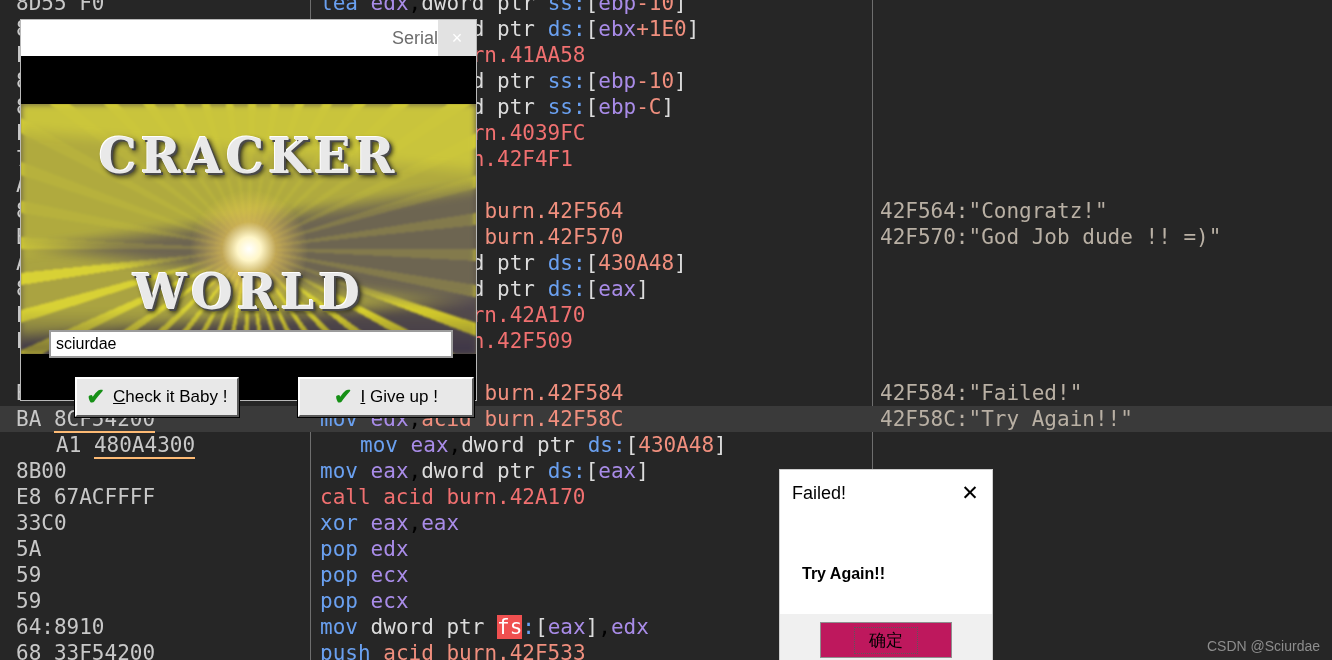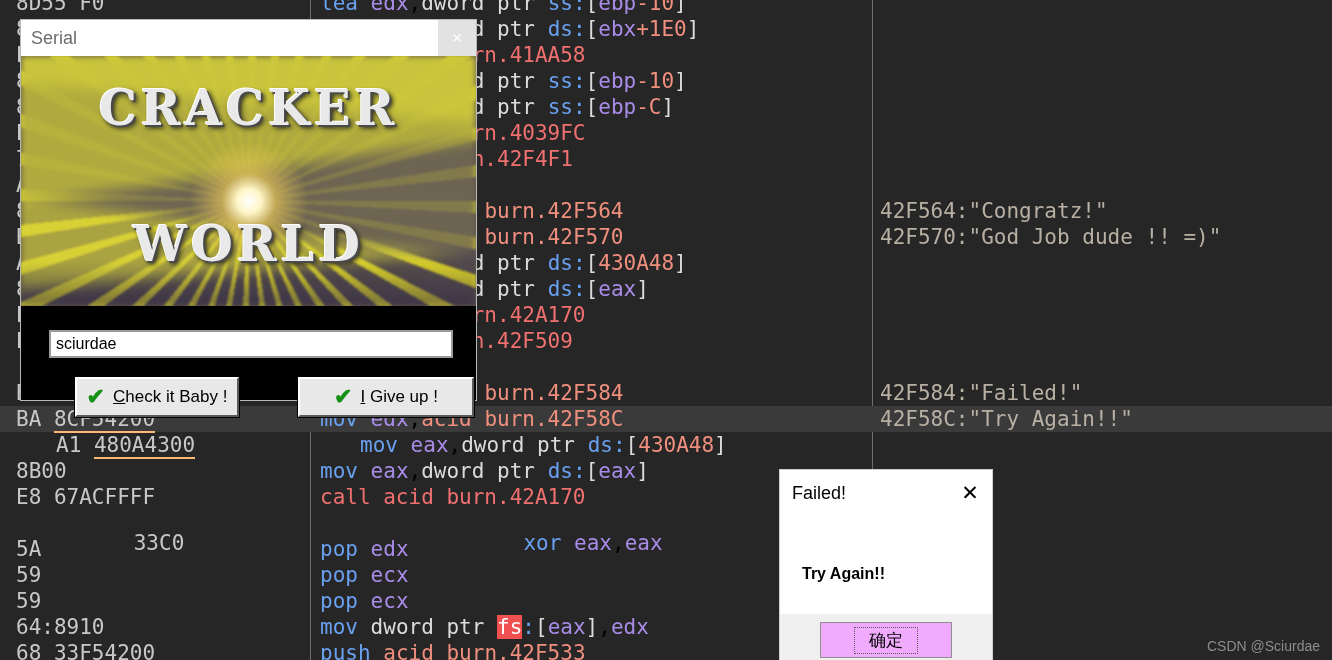--- a/index.html
+++ b/index.html
@@ -35,28 +35,28 @@
   .ul{border-bottom:2px solid #fdba74;}
 
   .wm{position:absolute;right:12px;bottom:6px;color:#8d8d8d;font-size:14px;
       font-family:"Liberation Sans",sans-serif;}
 
   
   #serial{position:absolute;left:21px;top:20px;width:455px;height:380px;
           background:#000;box-shadow:0 0 0 1px #b9b9b9;}
   #serial-title{height:36px;background:#ffffff;display:flex;align-items:center;}
   #serial-title .t{flex:1;padding-left:10px;color:#6d6d6d;font-size:18px;
-                   font-family:"Liberation Sans",sans-serif;}
+                   font-family:"Liberation Sans",sans-serif;text-align:right;}
   #serial-close{width:38px;height:36px;background:#e2e2e2;color:#ffffff;
                 display:flex;align-items:center;justify-content:center;font-size:18px;
                 font-family:"Liberation Sans",sans-serif;}
 
   
   #banner{position:relative;height:250px;overflow:hidden;
-          background:#6b6344;}
+          background:#6b6344;margin-top:48px;}
   #banner .rays{position:absolute;inset:0;
      background:
        repeating-conic-gradient(from 0deg at 50% 58%,
          rgba(226,216,40,.95) 0deg 3deg, rgba(70,60,80,.55) 3deg 9deg);
      filter:blur(1px);}
   #banner .horiz{position:absolute;inset:0;
      background:
        linear-gradient(0deg, rgba(40,34,70,.55) 0%, rgba(40,34,70,0) 18%),
        linear-gradient(185deg, rgba(210,205,60,.75) 20%, rgba(0,0,0,0) 26%),
        linear-gradient(172deg, rgba(205,200,55,.70) 44%, rgba(0,0,0,0) 50%),
@@ -95,21 +95,21 @@
   #failbox .hdr{height:46px;display:flex;align-items:center;}
   #failbox .hdr .t{flex:1;padding-left:12px;font-size:18px;color:#000;
      font-family:"Liberation Sans",sans-serif;}
   #failbox .hdr .x{width:44px;text-align:center;font-size:21px;color:#000;
      font-family:"Liberation Sans",sans-serif;}
   #failbox .body{height:98px;position:relative;}
   #failbox .msg{position:absolute;left:22px;top:36px;font-size:16px;font-weight:bold;
      color:#000;font-family:"Liberation Sans",sans-serif;margin-top:13px;}
   #failbox .footer{height:46px;background:#f0f0f0;display:flex;align-items:flex-start;
      justify-content:center;padding-top:8px;}
-  #failbox .okbtn{width:130px;height:34px;background:#f0abfc;border:1px solid #8f8f8f;
+  #failbox .okbtn{width:130px;height:34px;background:#be185d;border:1px solid #8f8f8f;
      display:flex;align-items:center;justify-content:center;font-size:17px;color:#000;
      font-family:"Liberation Sans",sans-serif;}
   #failbox .okbtn span{border:1px dotted #5a5a5a;padding:1px 14px;}
 </style>
 </head>
 <body>
 
 <div id="dbg">
   <div class="vsep" id="sep-left"></div>
   <div class="vsep" id="sep-right"></div>
@@ -127,21 +127,21 @@
       <div class="row" style="top: 250px;"><div class="col-bytes">A1 ...</div><div class="col-asm"><span class="mn">mov</span> <span class="reg">eax</span>,<span class="kw">dword ptr</span> <span class="seg">ds:</span><span class="kw">[</span><span class="num">430A48</span><span class="kw">]</span></div><div class="col-cmt"></div></div>
       <div class="row" style="top: 276px;"><div class="col-bytes">8B00</div><div class="col-asm"><span class="mn">mov</span> <span class="reg">eax</span>,<span class="kw">dword ptr</span> <span class="seg">ds:</span><span class="kw">[</span><span class="reg">eax</span><span class="kw">]</span></div><div class="col-cmt"></div></div>
       <div class="row" style="top: 302px;"><div class="col-bytes">E8 ...</div><div class="col-asm"><span class="mn-call">call acid burn.42A170</span></div><div class="col-cmt"></div></div>
       <div class="row" style="top: 328px;"><div class="col-bytes">EB ...</div><div class="col-asm"><span class="mn-call">jmp acid burn.42F509</span></div><div class="col-cmt"></div></div>
       <div class="row" style="top: 354px;"><div class="col-bytes"></div><div class="col-asm"></div><div class="col-cmt"></div></div>
       <div class="row" style="top: 380px;"><div class="col-bytes">B9 845F4200</div><div class="col-asm"><span class="mn">mov</span> <span class="reg">ecx</span>,<span class="num">acid burn.42F584</span></div><div class="col-cmt">42F584:"Failed!"</div></div>
       <div class="row hl" style="top: 406px;"><div class="col-bytes"><span>BA </span><span class="ul">8CF54200</span></div><div class="col-asm"><span class="mn">mov</span> <span class="reg">edx</span>,<span class="num">acid burn.42F58C</span></div><div class="col-cmt">42F58C:"Try Again!!"</div></div>
       <div class="row" style="top: 432px; margin-left: 40px;"><div class="col-bytes"><span>A1 </span><span class="ul">480A4300</span></div><div class="col-asm"><span class="mn">mov</span> <span class="reg">eax</span>,<span class="kw">dword ptr</span> <span class="seg">ds:</span><span class="kw">[</span><span class="num">430A48</span><span class="kw">]</span></div><div class="col-cmt"></div></div>
       <div class="row" style="top: 458px;"><div class="col-bytes">8B00</div><div class="col-asm"><span class="mn">mov</span> <span class="reg">eax</span>,<span class="kw">dword ptr</span> <span class="seg">ds:</span><span class="kw">[</span><span class="reg">eax</span><span class="kw">]</span></div><div class="col-cmt"></div></div>
       <div class="row" style="top: 484px;"><div class="col-bytes">E8 67ACFFFF</div><div class="col-asm"><span class="mn-call">call acid burn.42A170</span></div><div class="col-cmt"></div></div>
-      <div class="row" style="top: 530px; text-align: center;"><div class="col-bytes">33C0</div><div class="col-asm"><span class="mn">xor</span> <span class="reg">eax</span>,<span class="reg">eax</span></div><div class="col-cmt"></div></div>
+      <div class="row" style="top: 510px;"><div class="col-bytes">33C0</div><div class="col-asm"><span class="mn">xor</span> <span class="reg">eax</span>,<span class="reg">eax</span></div><div class="col-cmt"></div></div>
       <div class="row" style="top: 536px;"><div class="col-bytes">5A</div><div class="col-asm"><span class="mn">pop</span> <span class="reg">edx</span></div><div class="col-cmt"></div></div>
       <div class="row" style="top: 562px;"><div class="col-bytes">59</div><div class="col-asm"><span class="mn">pop</span> <span class="reg">ecx</span></div><div class="col-cmt"></div></div>
       <div class="row" style="top: 588px;"><div class="col-bytes">59</div><div class="col-asm"><span class="mn">pop</span> <span class="reg">ecx</span></div><div class="col-cmt"></div></div>
       <div class="row" style="top: 614px;"><div class="col-bytes">64:8910</div><div class="col-asm"><span class="mn">mov</span> <span class="kw">dword ptr</span> <span class="seg-hl">fs</span><span class="seg">:</span><span class="kw">[</span><span class="reg">eax</span><span class="kw">]</span>,<span class="reg">edx</span></div><div class="col-cmt"></div></div>
       <div class="row" style="top: 640px;"><div class="col-bytes">68 33F54200</div><div class="col-asm"><span class="mn">push</span> <span class="num">acid burn.42F533</span></div><div class="col-cmt"></div></div>
     </div>
   <div class="wm">CSDN @Sciurdae</div>
 </div>
 
 <div id="serial">

